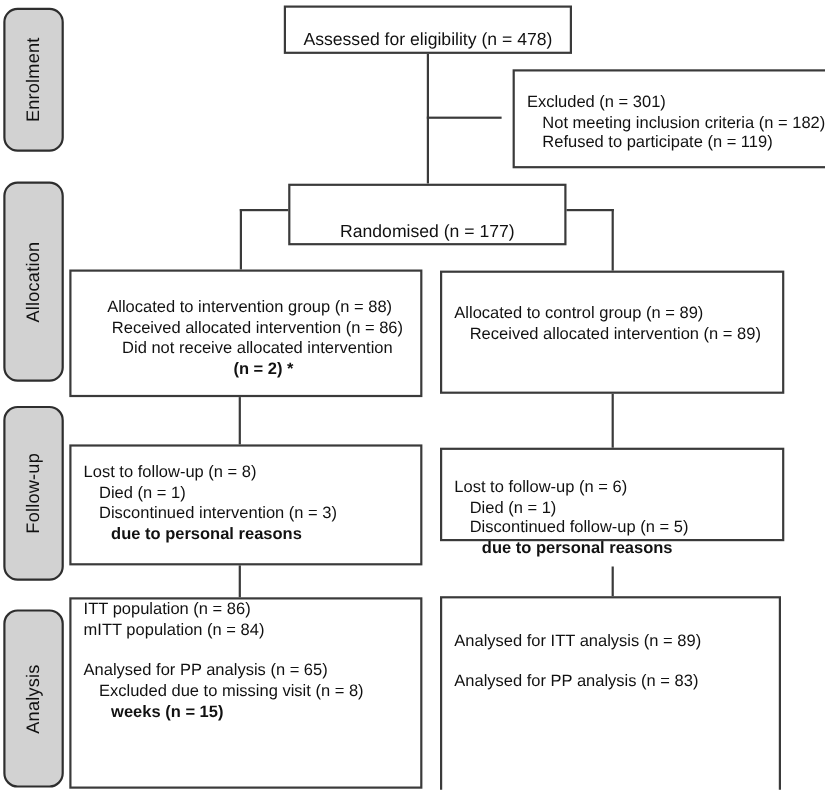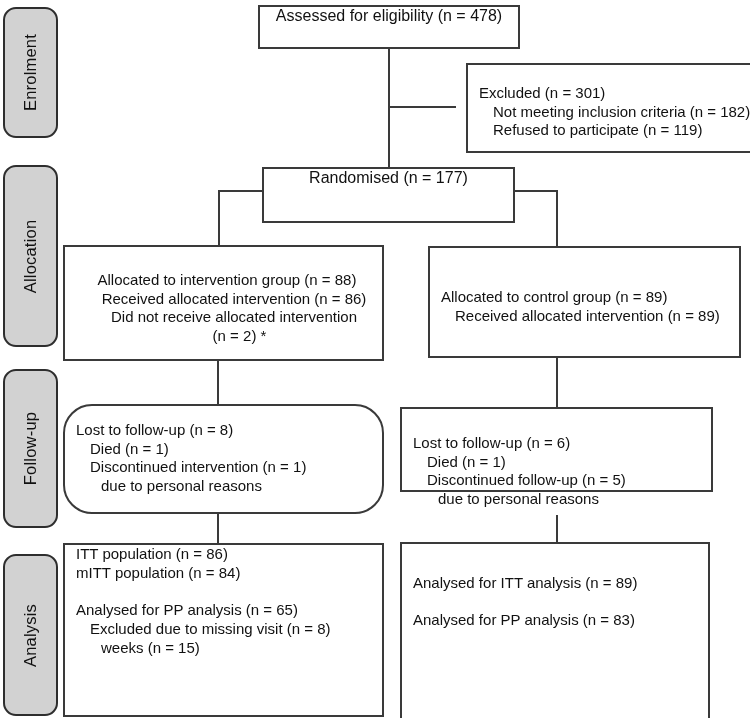--- a/index.html
+++ b/index.html
@@ -36,29 +36,29 @@
     position: absolute;
     box-sizing: border-box;
     border: 2px solid #3a3a3a;
     background: #ffffff;
     color: #111111;
     font-size: 15px;
     line-height: 18.7px;
   }
   .box.center {
     display: flex;
-    align-items: flex-start;
+    align-items: flex-end;
     justify-content: center;
     font-size: 16px;
   }
   .pad { padding-right: 4px; }
   .line { min-height: 18.7px; white-space: nowrap; }
   .ind0 { padding-left: 11px; }
   .ind1 { padding-left: 25px; }
-  .ind2 { padding-left: 36px; }
+  .ind2 { padding-left: 36px; font-weight: bold; }
   .connector {
     position: absolute;
     background: #3a3a3a;
   }
 </style>
 </head>
 <body>
 
 <div id="canvas">
 
@@ -100,29 +100,29 @@
     <div class="line">Randomised (n = 177)</div>
   </div>
 
   <div class="box pad" style="left:63px; top:245px; width:321px; height:116px; padding-top:24px;text-align:center;">
     <div class="line ind0">Allocated to intervention group (n = 88)</div>
     <div class="line ind1">Received allocated intervention (n = 86)</div>
     <div class="line ind1">Did not receive allocated intervention</div>
     <div class="line ind2">(n = 2) *</div>
   </div>
 
-  <div class="box pad" style="left:400px; top:246px; width:313px; height:112px; padding-top:40px;margin-left:28px;">
+  <div class="box pad" style="left:400px; top:246px; width:313px; height:112px; padding-top:28px;">
     <div class="line ind0">Allocated to control group (n = 89)</div>
     <div class="line ind1">Received allocated intervention (n = 89)</div>
   </div>
 
-  <div class="box pad" style="left:63px; top:404px; width:321px; height:110px; padding-top:15px;border-radius:29px;">
+  <div class="box pad" style="left:63px; top:404px; width:321px; height:110px; padding-top:15px;">
     <div class="line ind0">Lost to follow-up (n = 8)</div>
     <div class="line ind1">Died (n = 1)</div>
-    <div class="line ind1">Discontinued intervention (n = 1)</div>
+    <div class="line ind1">Discontinued intervention (n = 3)</div>
     <div class="line ind2">due to personal reasons</div>
   </div>
 
   <div class="box pad" style="left:400px; top:407px; width:313px; height:85px; padding-top:25px;">
     <div class="line ind0">Lost to follow-up (n = 6)</div>
     <div class="line ind1">Died (n = 1)</div>
     <div class="line ind1">Discontinued follow-up (n = 5)</div>
     <div class="line ind2">due to personal reasons</div>
   </div>
 

